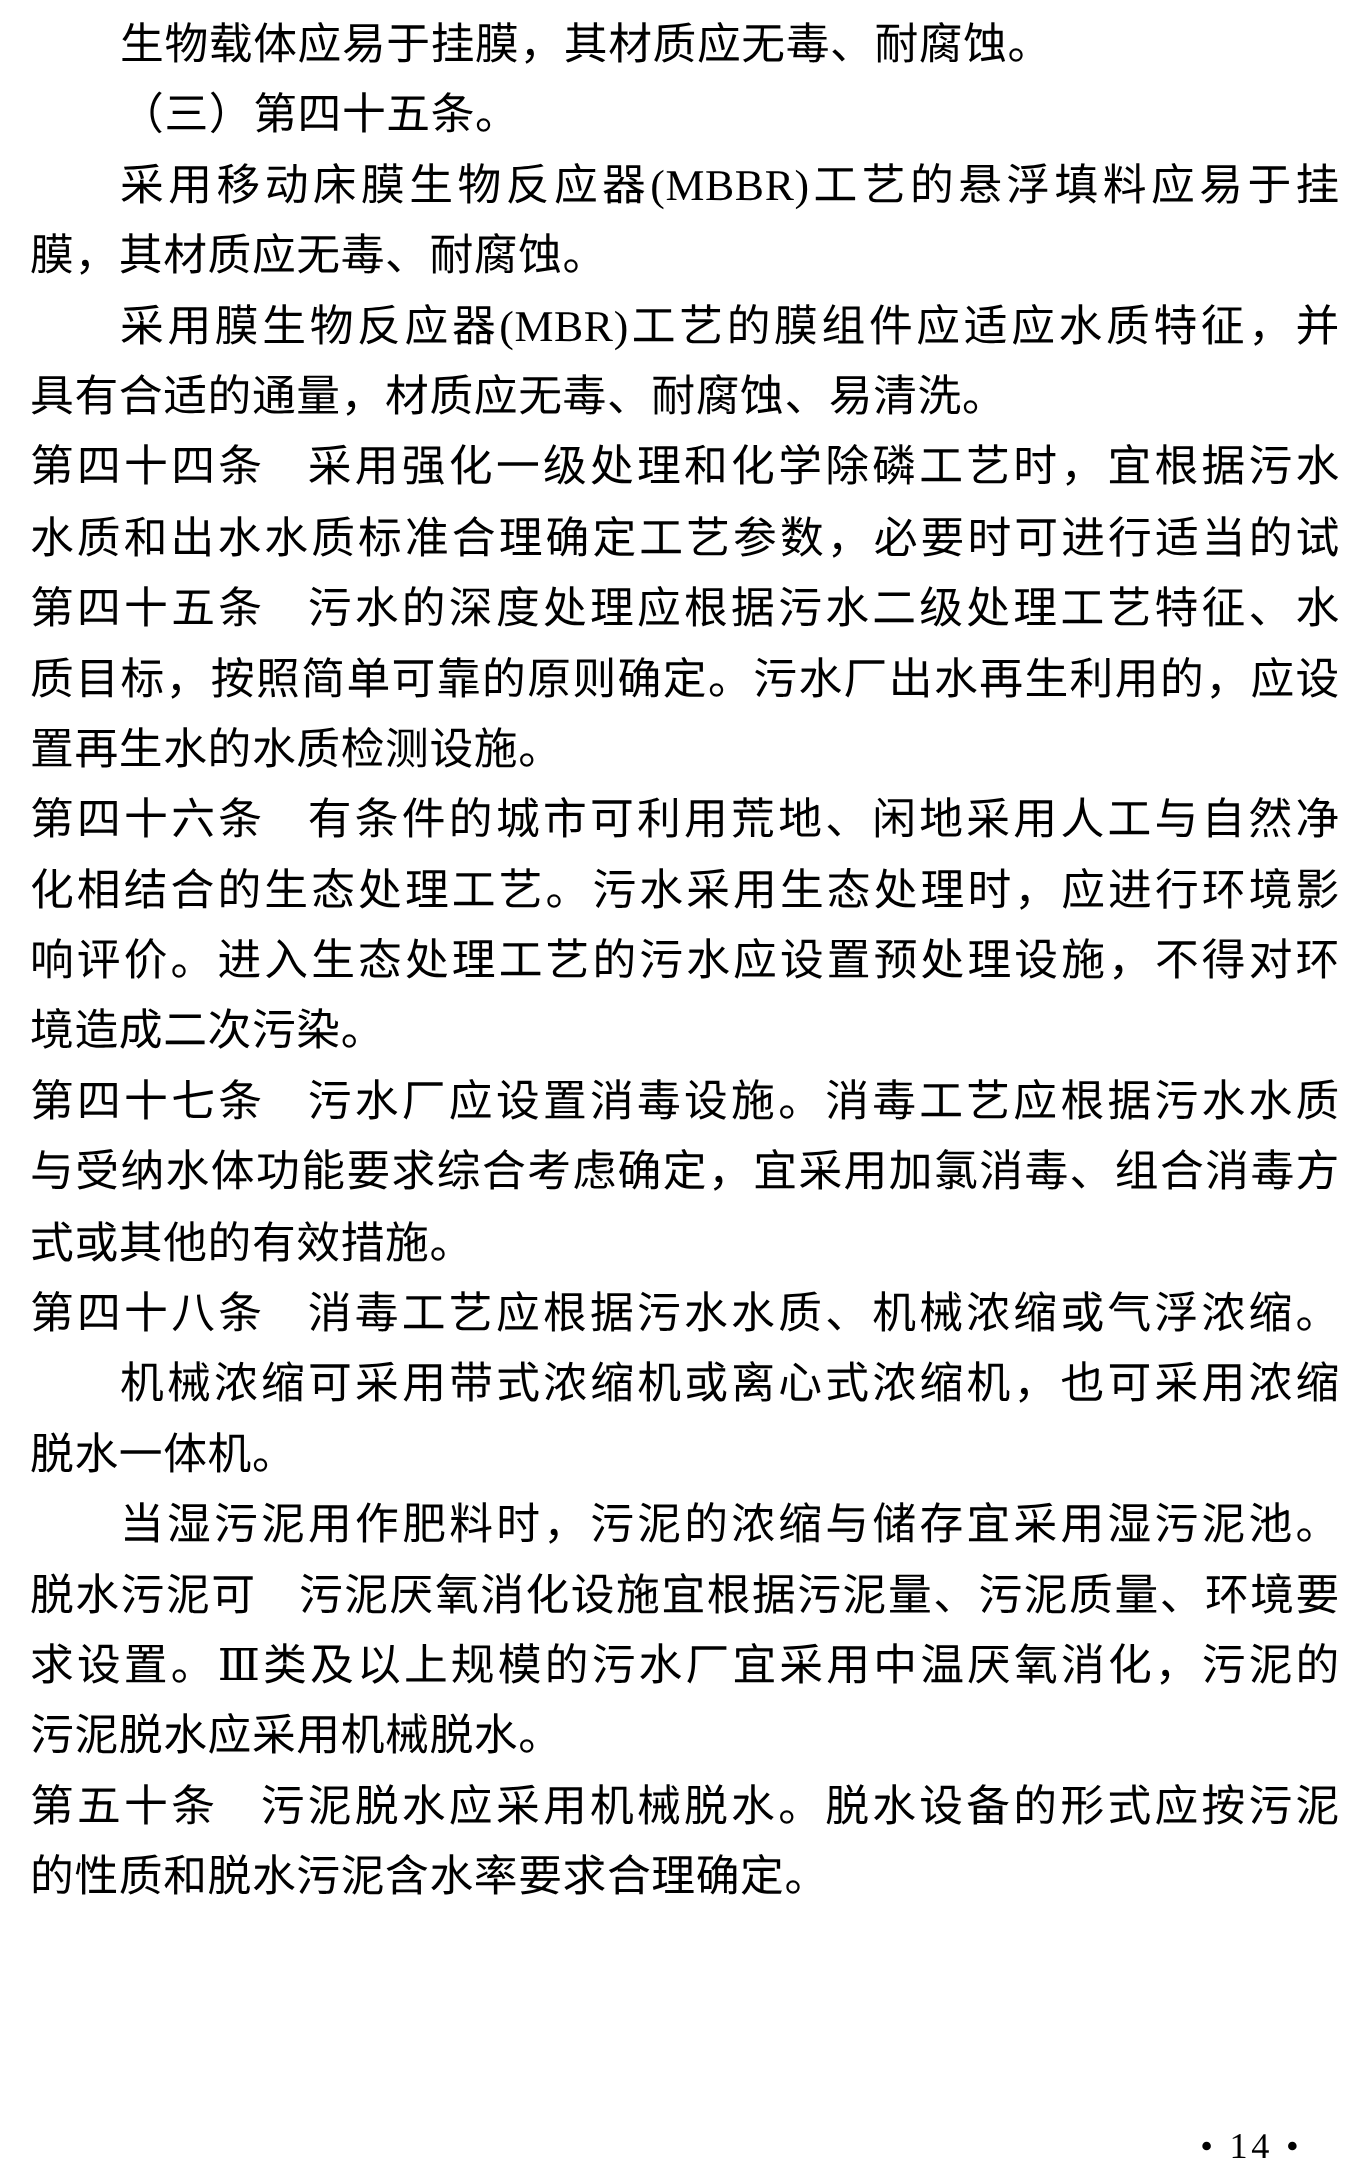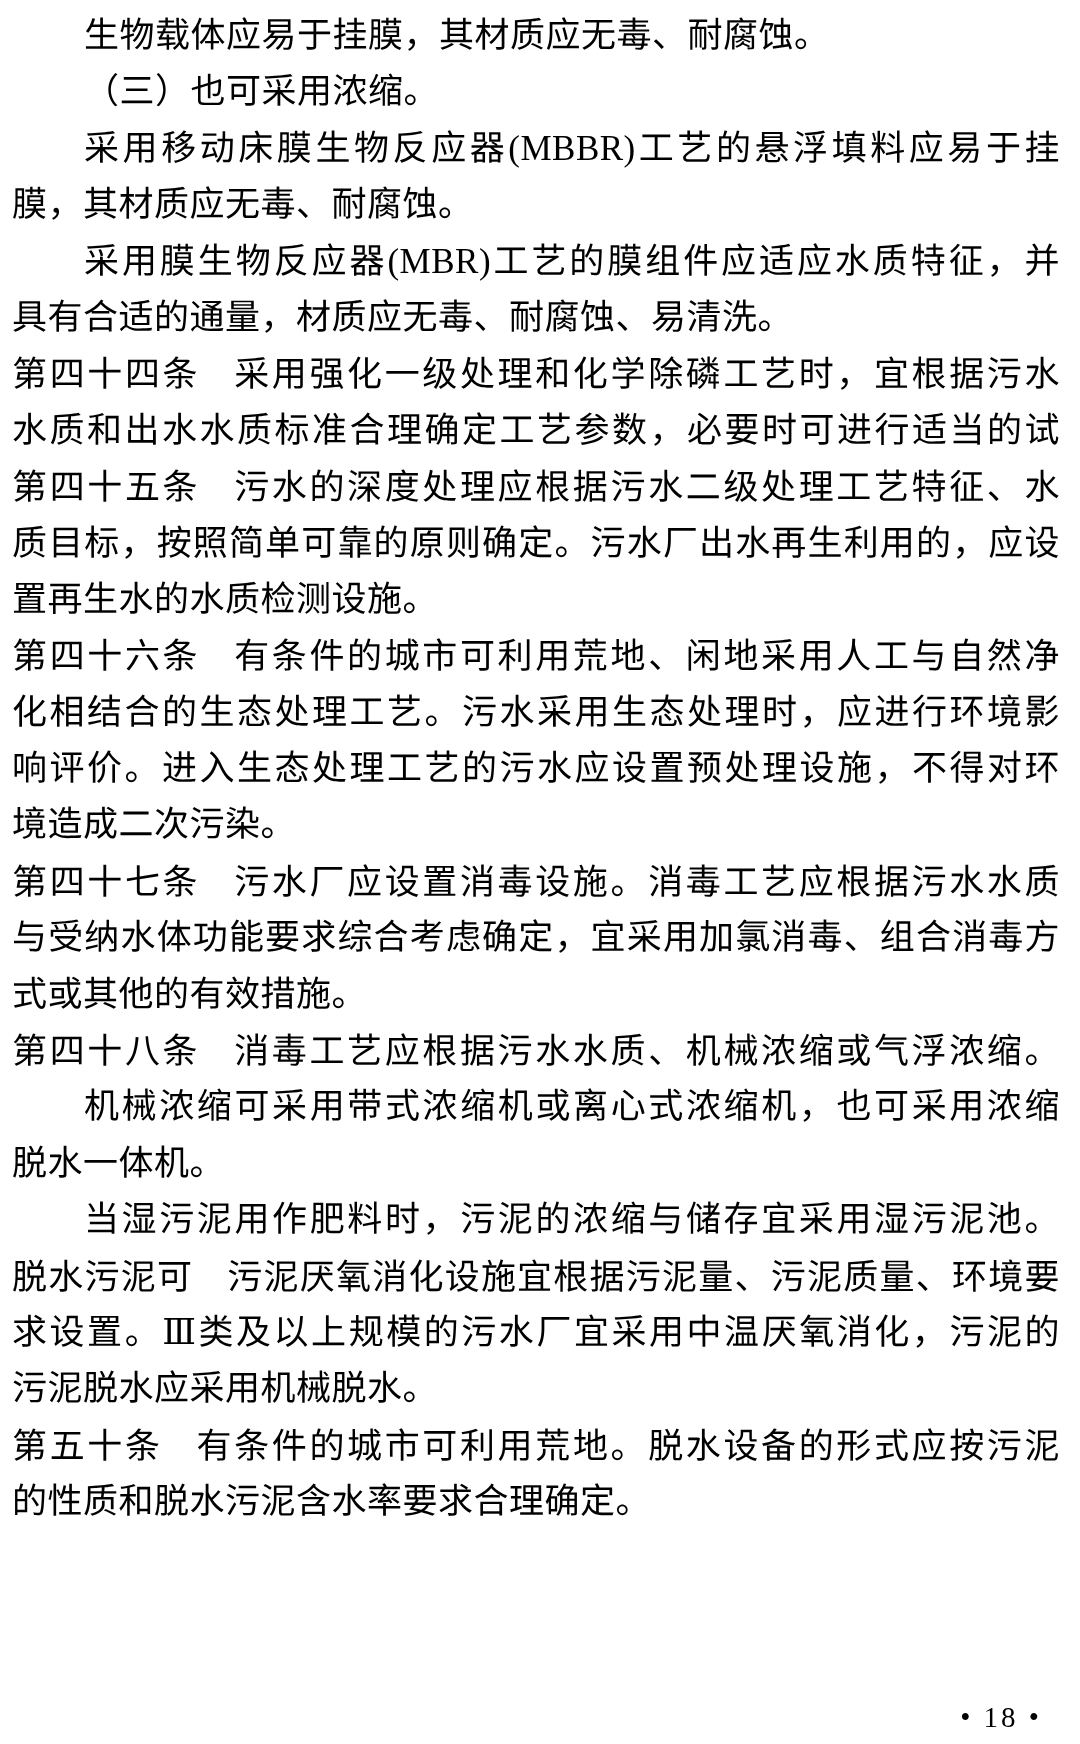--- a/index.html
+++ b/index.html
@@ -7,21 +7,21 @@
     position: relative;
     width: 1080px;
     height: 1744px;
     box-sizing: border-box;
     background: #ffffff;
     color: #000000;
     font-family: "Liberation Serif", "DejaVu Serif", serif;
     padding: 8px 20px 0 12px;
     overflow: hidden;
   }
-  .lines { width: 100%; }
+  .lines { width: 100%; margin-left: 12px; }
   .line {
     font-size: 35px;
     line-height: 56.4px;
     height: 56.4px;
     letter-spacing: 0.5px;
     white-space: normal;
     text-align: left;
   }
   .line.justify {
     text-align: justify;
@@ -41,21 +41,21 @@
     letter-spacing: 3px;
     font-family: "Liberation Serif", "DejaVu Serif", serif;
   }
 </style>
 </head>
 <body>
 
 <div class="page">
   <div class="lines">
       <div class="line indent"><span>生物载体应易于挂膜，其材质应无毒、耐腐蚀。</span></div>
-      <div class="line indent"><span>（三）也可采用浓缩。</span></div>
+      <div class="line indent"><span>（三）第四十五条。</span></div>
       <div class="line indent justify"><span>采用移动床膜生物反应器(MBBR)工艺的悬浮填料应易于挂</span></div>
       <div class="line"><span>膜，其材质应无毒、耐腐蚀。</span></div>
       <div class="line indent justify"><span>采用膜生物反应器(MBR)工艺的膜组件应适应水质特征，并</span></div>
       <div class="line"><span>具有合适的通量，材质应无毒、耐腐蚀、易清洗。</span></div>
       <div class="line justify"><b class="lead">第四十四条</b><span>采用强化一级处理和化学除磷工艺时，宜根据污水</span></div>
       <div class="line justify"><span>水质和出水水质标准合理确定工艺参数，必要时可进行适当的试</span></div>
       <div class="line justify"><b class="lead">第四十五条</b><span>污水的深度处理应根据污水二级处理工艺特征、水</span></div>
       <div class="line justify"><span>质目标，按照简单可靠的原则确定。污水厂出水再生利用的，应设</span></div>
       <div class="line"><span>置再生水的水质检测设施。</span></div>
       <div class="line justify"><b class="lead">第四十六条</b><span>有条件的城市可利用荒地、闲地采用人工与自然净</span></div>
@@ -65,17 +65,17 @@
       <div class="line justify"><b class="lead">第四十七条</b><span>污水厂应设置消毒设施。消毒工艺应根据污水水质</span></div>
       <div class="line justify"><span>与受纳水体功能要求综合考虑确定，宜采用加氯消毒、组合消毒方</span></div>
       <div class="line"><span>式或其他的有效措施。</span></div>
       <div class="line justify"><b class="lead">第四十八条</b><span>消毒工艺应根据污水水质、机械浓缩或气浮浓缩。</span></div>
       <div class="line indent justify"><span>机械浓缩可采用带式浓缩机或离心式浓缩机，也可采用浓缩</span></div>
       <div class="line"><span>脱水一体机。</span></div>
       <div class="line indent justify"><span>当湿污泥用作肥料时，污泥的浓缩与储存宜采用湿污泥池。</span></div>
       <div class="line justify"><b class="lead">脱水污泥可</b><span>污泥厌氧消化设施宜根据污泥量、污泥质量、环境要</span></div>
       <div class="line justify"><span>求设置。Ⅲ类及以上规模的污水厂宜采用中温厌氧消化，污泥的</span></div>
       <div class="line"><span>污泥脱水应采用机械脱水。</span></div>
-      <div class="line justify"><b class="lead">第五十条</b><span>有条件的城市可利用荒地。脱水设备的形式应按污泥</span></div>
+      <div class="line justify"><b class="lead">第五十条</b><span>污泥脱水应采用机械脱水。脱水设备的形式应按污泥</span></div>
       <div class="line"><span>的性质和脱水污泥含水率要求合理确定。</span></div>
     </div>
-  <div class="footer">• 18 •</div>
+  <div class="footer">• 14 •</div>
 </div>
 
 </body></html>

